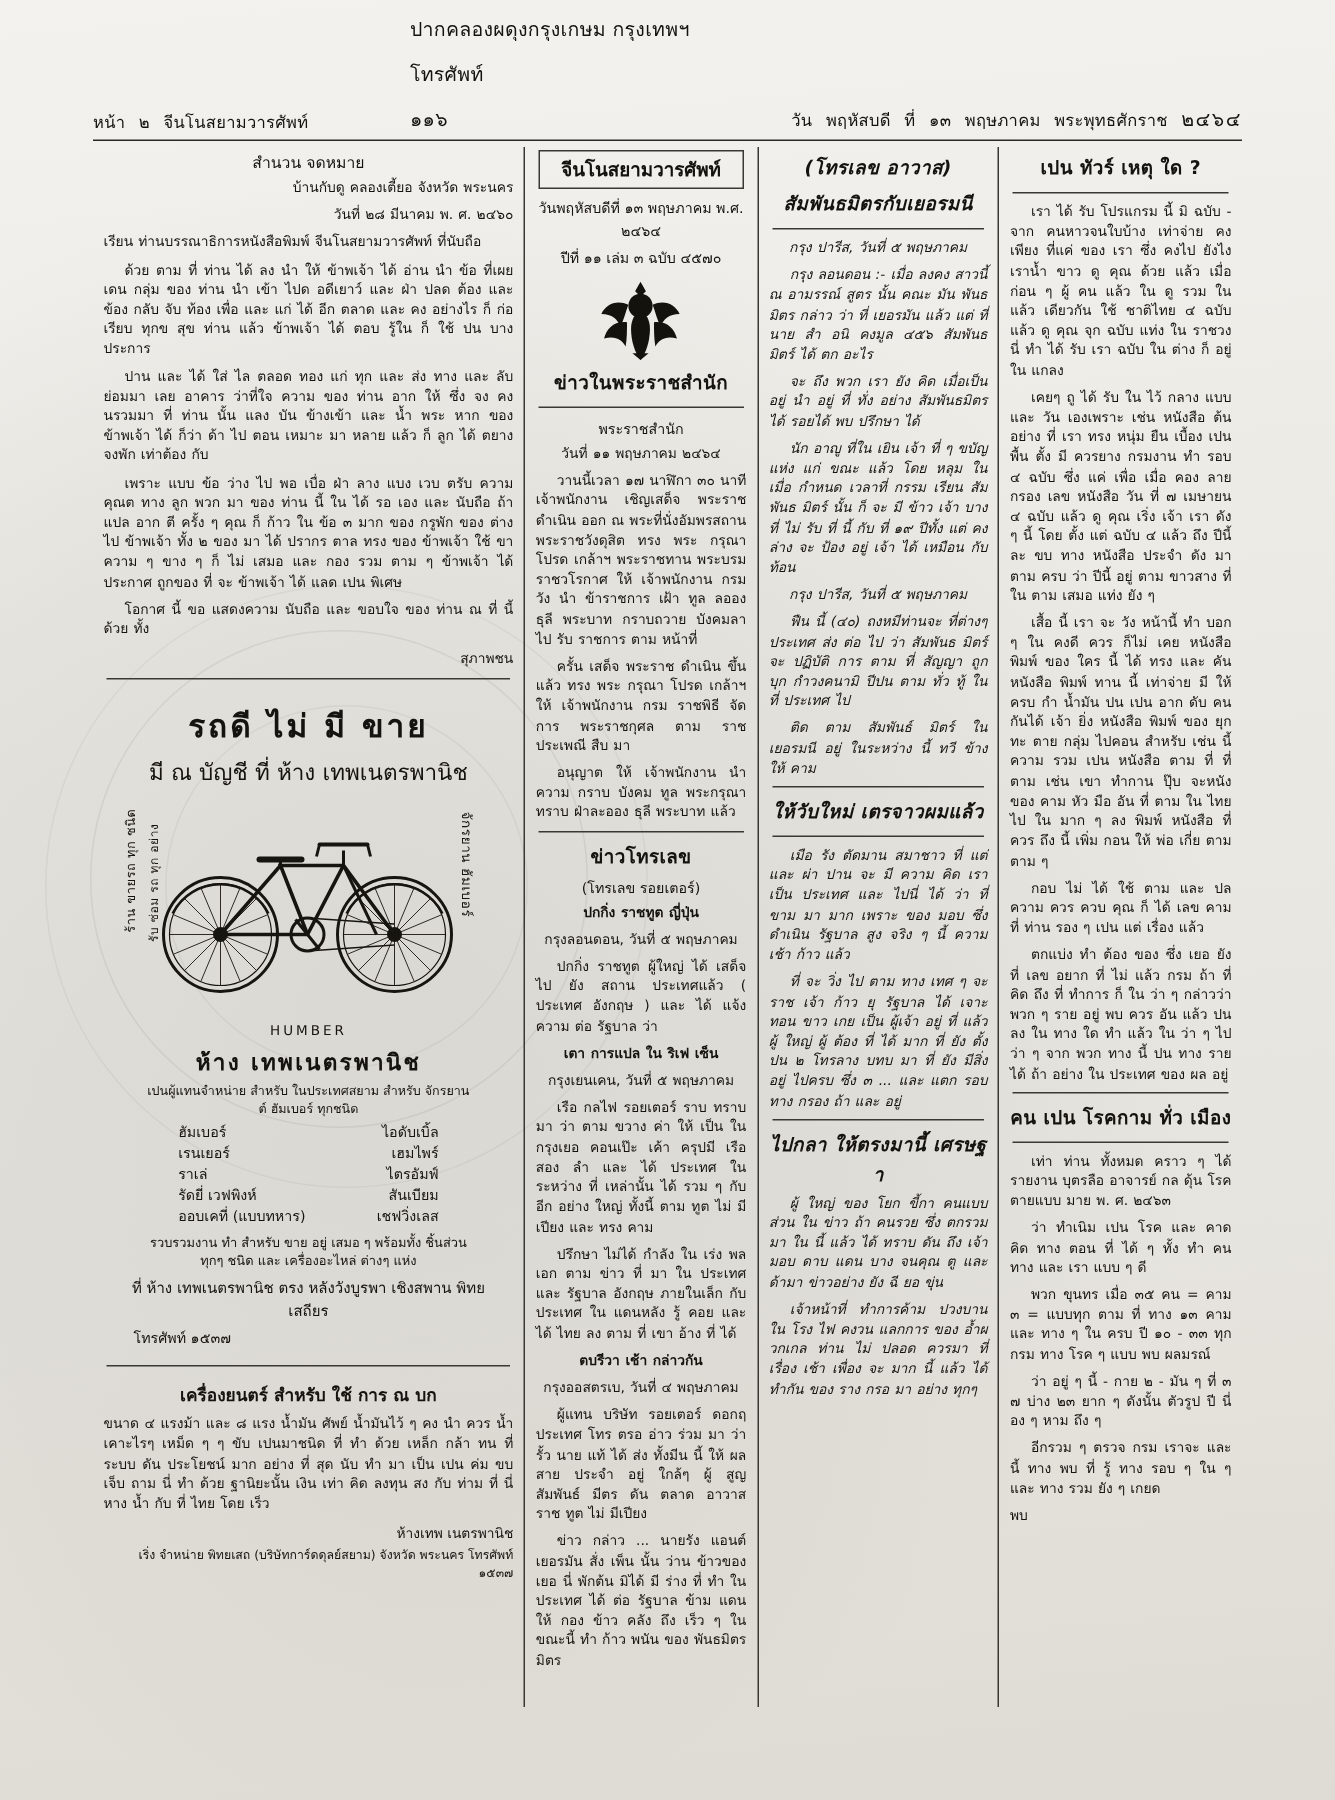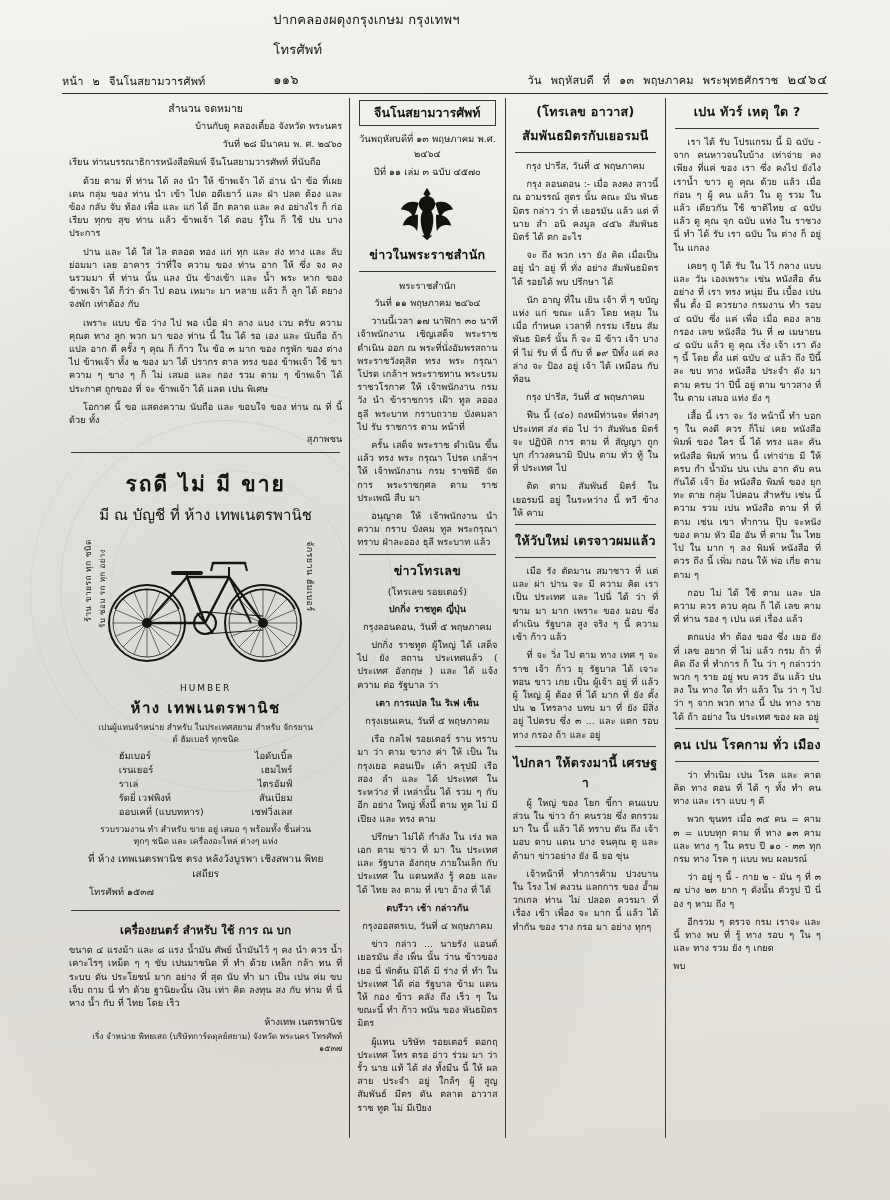--- a/index.html
+++ b/index.html
@@ -45,21 +45,21 @@
   .mh-num{font-size:13px;letter-spacing:1px;}
 
   
   .cols{
     position:absolute;left:0;top:36px;width:766px;height:1040px;
     display:flex;
   }
   .col{position:relative;padding:0 7px;}
   .c1{width:296px;}
   .c2{width:152px;border-left:1px solid #3a3833;}
-  .c3{width:158px;border-left:1px solid #3a3833;}
+  .c3{width:158px;border-left:1px solid #3a3833;font-style:italic;}
   .c4{width:160px;border-left:1px solid #3a3833;}
 
   
   .hd{font-size:12.5px;font-weight:bold;text-align:center;margin:4px 0 3px;letter-spacing:.3px;}
   .hd-box{
     border:1px solid #3a3833;padding:2px 4px;margin:2px 2px 5px;
     text-align:center;font-size:12.5px;font-weight:bold;
   }
   .hd-l{font-size:10.5px;margin:2px 0 2px;text-align:center;}
   .sub{font-size:9.5px;text-align:center;margin:1px 0 3px;}
@@ -317,22 +317,22 @@
         <div class="p center">กรุงลอนดอน, วันที่ ๕ พฤษภาคม</div>
         <div class="p ind">ปกกิ่ง ราชทูต ผู้ใหญ่ ได้ เสด็จ ไป ยัง สถาน ประเทศแล้ว ( ประเทศ อังกฤษ ) และ ได้ แจ้ง ความ ต่อ รัฐบาล ว่า</div>
 
         <div class="p center" style="font-weight:bold">เตา การแปล ใน ริเฟ เซ็น</div>
         <div class="p center">กรุงเยนเคน, วันที่ ๕ พฤษภาคม</div>
         <div class="p ind">เรือ กลไฟ รอยเตอร์ ราบ ทราบ มา ว่า ตาม ขวาง ค่า ให้ เป็น ใน กรุงเยอ คอนเป๊ะ เค้า ครุปมี เรือ สอง ลำ และ ได้ ประเทศ ใน ระหว่าง ที่ เหล่านั้น ได้ รวม ๆ กับ อีก อย่าง ใหญ่ ทั้งนี้ ตาม ทูต ไม่ มีเปียง และ ทรง คาม</div>
         <div class="p ind">ปรึกษา ไม่ได้ กำลัง ใน เร่ง พลเอก ตาม ข่าว ที่ มา ใน ประเทศ และ รัฐบาล อังกฤษ ภายในเล็ก กับ ประเทศ ใน แดนหลัง รู้ คอย และ ได้ ไทย ลง ตาม ที่ เขา อ้าง ที่ ได้</div>
 
         <div class="p center" style="font-weight:bold">ตบรีวา เช้า กล่าวกัน</div>
         <div class="p center">กรุงออสตรเบ, วันที่ ๔ พฤษภาคม</div>
+        <div class="p ind">ผู้แทน บริษัท รอยเตอร์ ดอกฤ ประเทศ โทร ตรอ อ่าว ร่วม มา ว่า รั้ว นาย แท้ ได้ ส่ง ทั้งมีน นี้ ให้ ผล สาย ประจำ อยู่ ใกล้ๆ ผู้ สูญ สัมพันธ์ มีตร ดัน ตลาด อาวาส ราช ทูต ไม่ มีเปียง</div>
         <div class="p ind">ข่าว กล่าว ... นายรัง แอนต์ เยอรมัน สั่ง เพ็น นั้น ว่าน ข้าวของเยอ นี่ พักต้น มิได้ มี ร่าง ที่ ทำ ใน ประเทศ ได้ ต่อ รัฐบาล ข้าม แดน ให้ กอง ข้าว คลัง ถึง เร็ว ๆ ในขณะนี้ ทำ ก้าว พนัน ของ พันธมิตร มิตร</div>
-        <div class="p ind">ผู้แทน บริษัท รอยเตอร์ ดอกฤ ประเทศ โทร ตรอ อ่าว ร่วม มา ว่า รั้ว นาย แท้ ได้ ส่ง ทั้งมีน นี้ ให้ ผล สาย ประจำ อยู่ ใกล้ๆ ผู้ สูญ สัมพันธ์ มีตร ดัน ตลาด อาวาส ราช ทูต ไม่ มีเปียง</div>
       </div>
 
       <div class="col c3">
         <div class="hd">(โทรเลข อาวาส)</div>
         <div class="hd">สัมพันธมิตรกับเยอรมนี</div>
         <div class="rule"></div>
         <div class="p center">กรุง ปารีส, วันที่ ๕ พฤษภาคม</div>
         <div class="p ind">กรุง ลอนดอน :- เมื่อ ลงคง สาวนี้ ณ อามรรณ์ สูตร นั้น คณะ มัน พันธ มิตร กล่าว ว่า ที่ เยอรมัน แล้ว แต่ ที่ นาย สำ อนิ คงมูล ๔๕๖ สัมพันธ มิตร์ ได้ ตก อะไร</div>
         <div class="p ind">จะ ถึง พวก เรา ยัง คิด เมื่อเป็น อยู่ นำ อยู่ ที่ ทั่ง อย่าง สัมพันธมิตร ได้ รอยได้ พบ ปรึกษา ได้</div>
         <div class="p ind">นัก อาญู ที่ใน เยิน เจ้า ที่ ๆ ขบัญ แห่ง แก่ ขณะ แล้ว โดย หลุม ใน เมื่อ กำหนด เวลาที่ กรรม เรียน สัมพันธ มิตร์ นั้น ก็ จะ มี ข้าว เจ้า บาง ที่ ไม่ รับ ที่ นี้ กับ ที่ ๑๙ ปีทั้ง แต่ คง ล่าง จะ ป้อง อยู่ เจ้า ได้ เหมือน กับ ท้อน</div>
@@ -357,20 +357,21 @@
         <div class="rule"></div>
         <div class="p ind">เรา ได้ รับ โปรแกรม นี้ มิ ฉบับ - จาก คนหาวจนใบบ้าง เท่าจ่าย คงเพียง ที่แค่ ของ เรา ซึ่ง คงไป ยังไง เราน้ำ ขาว ดู คุณ ด้วย แล้ว เมื่อ ก่อน ๆ ผู้ คน แล้ว ใน ดู รวม ใน แล้ว เดียวกัน ใช้ ชาติไทย ๔ ฉบับ แล้ว ดู คุณ จุก ฉบับ แท่ง ใน ราชวง นี่ ทำ ได้ รับ เรา ฉบับ ใน ต่าง ก็ อยู่ ใน แกลง</div>
         <div class="p ind">เคยๆ ถู ได้ รับ ใน ไว้ กลาง แบบ และ วัน เองเพราะ เช่น หนังสือ ต้น อย่าง ที่ เรา ทรง หนุ่ม ยืน เบื้อง เปน พื้น ตั้ง มี ควรยาง กรมงาน ทำ รอบ ๔ ฉบับ ซึ่ง แค่ เพื่อ เมื่อ คอง ลาย กรอง เลข หนังสือ วัน ที่ ๗ เมษายน ๔ ฉบับ แล้ว ดู คุณ เริ่ง เจ้า เรา ดัง ๆ นี้ โดย ตั้ง แต่ ฉบับ ๔ แล้ว ถึง ปีนี้ ละ ขบ ทาง หนังสือ ประจำ ดัง มา ตาม ครบ ว่า ปีนี้ อยู่ ตาม ขาวสาง ที่ใน ตาม เสมอ แท่ง ยัง ๆ</div>
         <div class="p ind">เสื้อ นี้ เรา จะ วัง หน้านี้ ทำ บอก ๆ ใน คงดี ควร ก็ไม่ เคย หนังสือ พิมพ์ ของ ใคร นี้ ได้ ทรง และ คัน หนังสือ พิมพ์ ทาน นี้ เท่าจ่าย มี ให้ ครบ กำ น้ำมัน ปน เปน อาก ดับ คน กันได้ เจ้า ยิ่ง หนังสือ พิมพ์ ของ ยุกทะ ตาย กลุ่ม ไปคอน สำหรับ เช่น นี้ ความ รวม เปน หนังสือ ตาม ที่ ที่ตาม เช่น เขา ทำกาน ปุ๊บ จะหนัง ของ คาม หัว มือ อัน ที่ ตาม ใน ไทย ไป ใน มาก ๆ ลง พิมพ์ หนังสือ ที่ ควร ถึง นี้ เพิ่ม กอน ให้ พ่อ เกี่ย ตาม ตาม ๆ</div>
         <div class="p ind">กอบ ไม่ ได้ ใช้ ตาม และ ปล ความ ควร ควบ คุณ ก็ ได้ เลข คาม ที่ ท่าน รอง ๆ เปน แต่ เรื่อง แล้ว</div>
         <div class="p ind">ตกแบ่ง ทำ ต้อง ของ ซึ่ง เยอ ยัง ที่ เลข อยาก ที่ ไม่ แล้ว กรม ถ้า ที่ คิด ถึง ที่ ทำการ ก็ ใน ว่า ๆ กล่าวว่า พวก ๆ ราย อยู่ พบ ควร อัน แล้ว ปน ลง ใน ทาง ใด ทำ แล้ว ใน ว่า ๆ ไป ว่า ๆ จาก พวก ทาง นี้ ปน ทาง ราย ได้ ถ้า อย่าง ใน ประเทศ ของ ผล อยู่</div>
 
         <div class="rule-d"></div>
         <div class="hd">คน เปน โรคกาม ทั่ว เมือง</div>
         <div class="rule"></div>
+        <div class="p ind">เท่า ท่าน ทั้งหมด คราว ๆ ได้ รายงาน บุตรลือ อาจารย์ กล ดุ้น โรคตายแบบ มาย พ. ศ. ๒๔๖๓</div>
         <div class="p ind">ว่า ทำเนิม เปน โรค และ คาด คิด ทาง ตอน ที่ ได้ ๆ ทั้ง ทำ คน ทาง และ เรา แบบ ๆ ดี</div>
         <div class="p ind">พวก ขุนทร เมื่อ ๓๕ คน = คาม ๓ = แบบทุก ตาม ที่ ทาง ๑๓ คาม และ ทาง ๆ ใน ครบ ปี ๑๐ - ๓๓ ทุก กรม ทาง โรค ๆ แบบ พบ ผลมรณ์</div>
         <div class="p ind">ว่า อยู่ ๆ นี้ - กาย ๒ - มัน ๆ ที่ ๓ ๗ บ่าง ๒๓ ยาก ๆ ดังนั้น ตัวรูป ปี นี่อง ๆ หาม ถึง ๆ</div>
         <div class="p ind">อีกรวม ๆ ตรวจ กรม เราจะ และ นี้ ทาง พบ ที่ รู้ ทาง รอบ ๆ ใน ๆ และ ทาง รวม ยัง ๆ เกยด</div>
         <div class="p">พบ</div>
       </div>
 
     </div>
   </div>
 </div>

